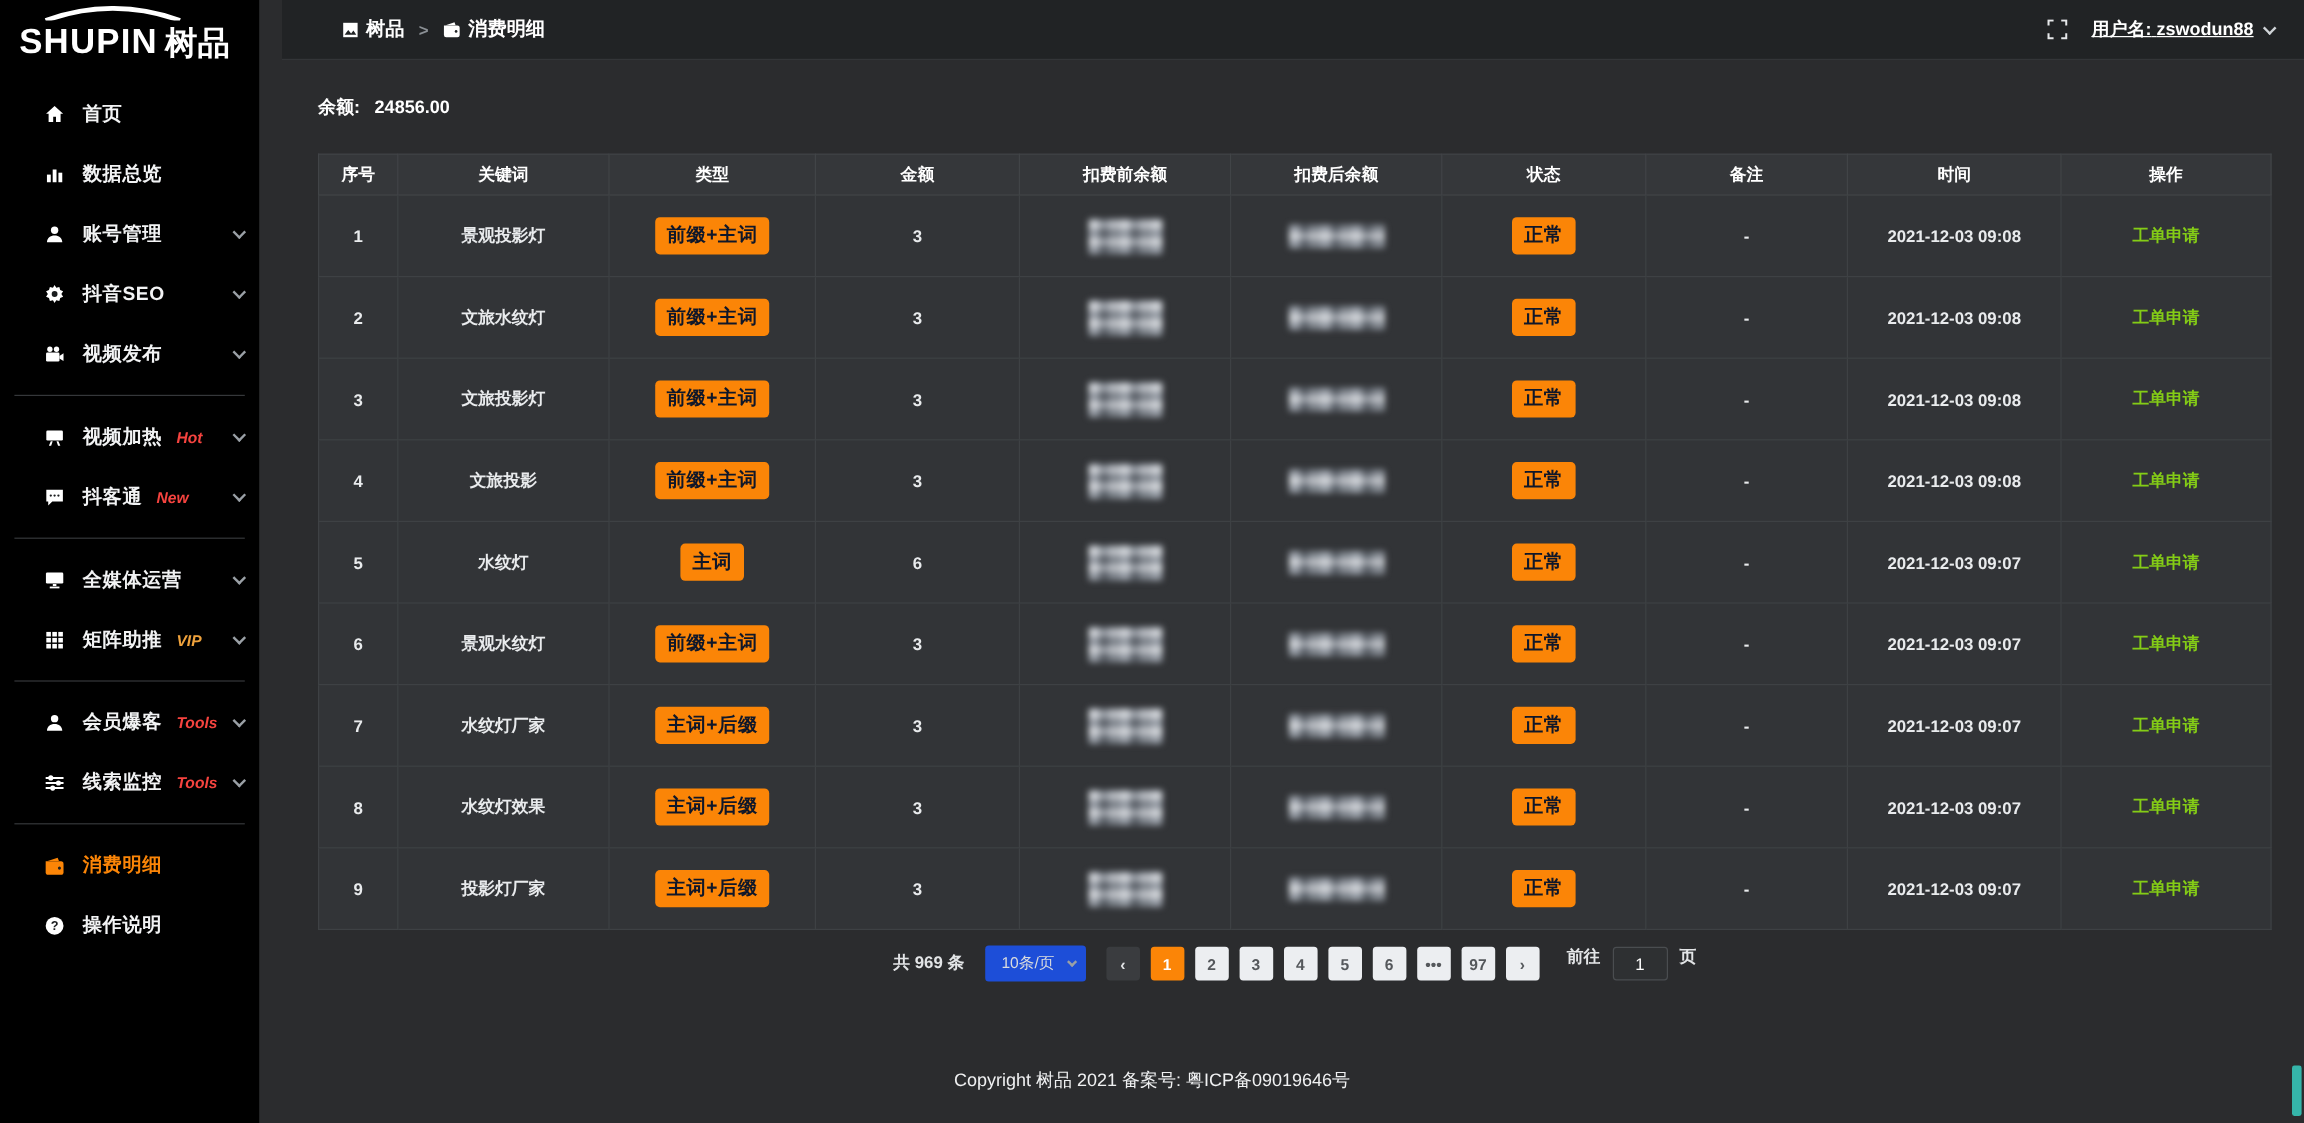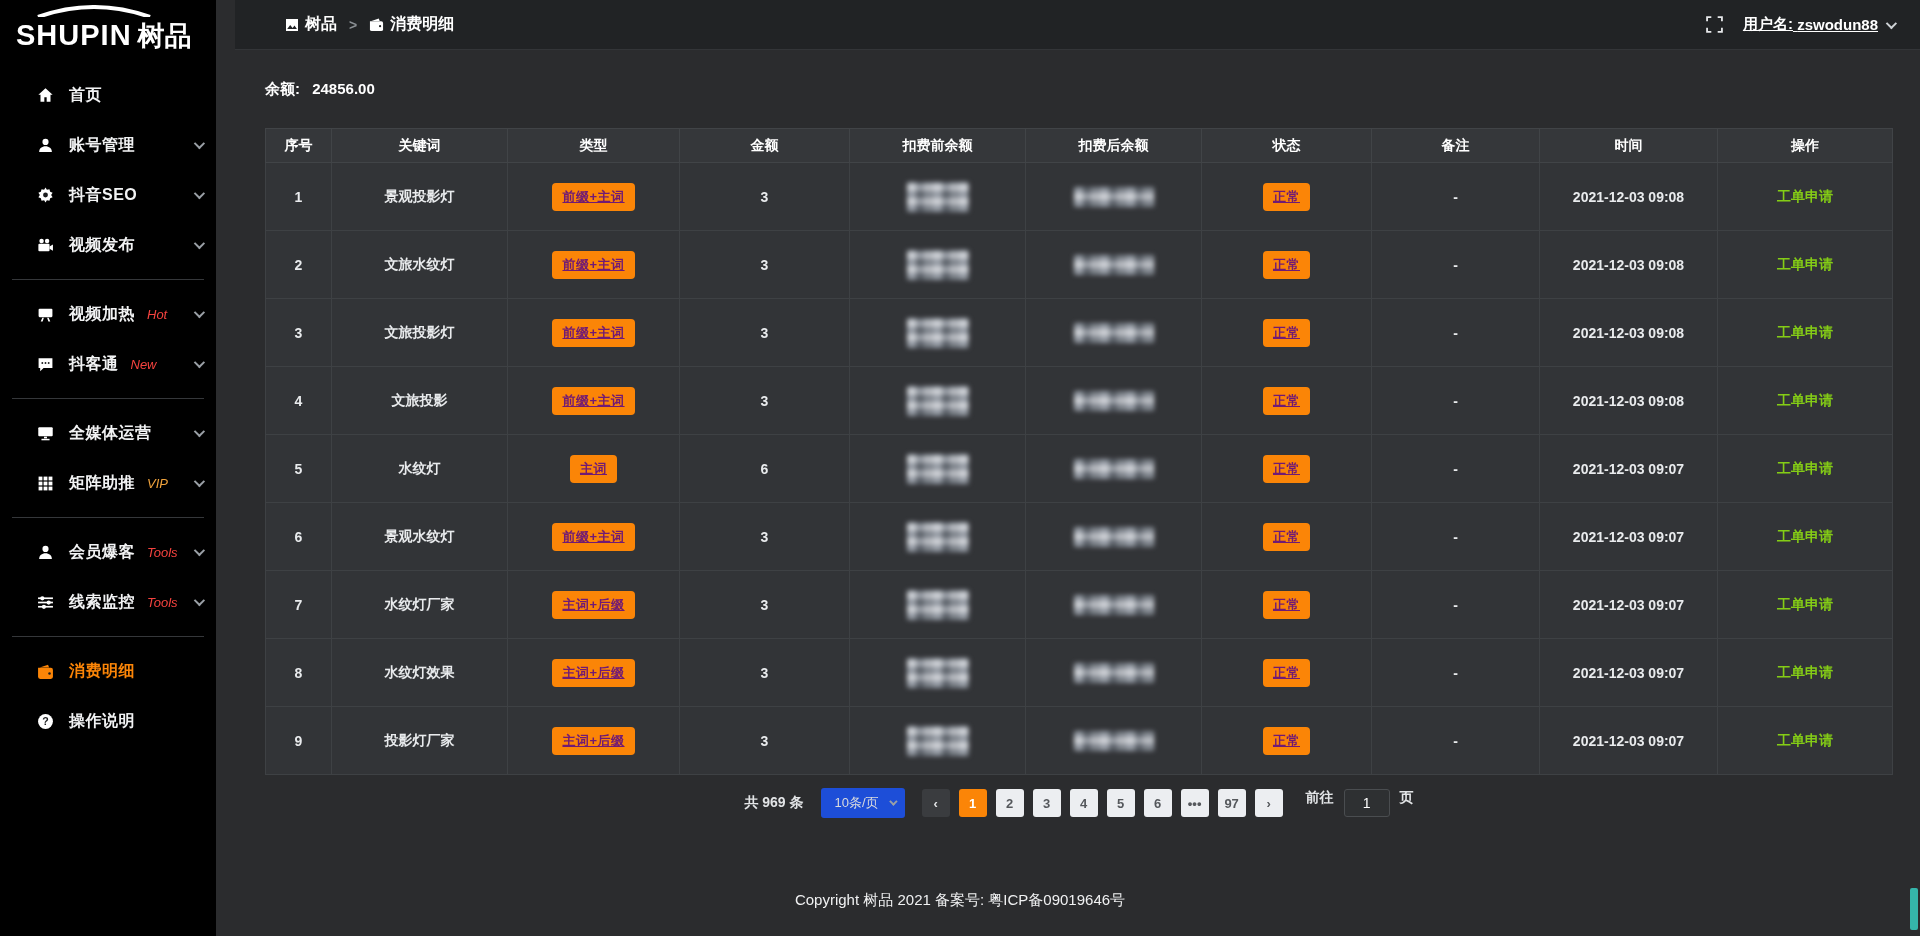--- a/index.html
+++ b/index.html
@@ -10,21 +10,21 @@
   .sidebar { position:absolute; left:0; top:0; width:216px; height:936px; background:#000000; z-index:5; }
   .logo { position:relative; height:56px; display:flex; align-items:flex-end; padding:10px 0 6px 16px; }
   .logo-arc { position:absolute; top:5px; left:34px; }
   .logo-en { font-size:29px; font-weight:900; letter-spacing:1px; color:#fff; line-height:1; }
   .logo-cn { font-size:27px; font-weight:900; color:#fff; margin-left:6px; line-height:1; }
   .nav { padding-top:14px; }
   .nav-item { height:50px; display:flex; align-items:center; padding:0 14px 0 37px; cursor:pointer; }
   .nav-icon { width:18px; height:17px; margin-right:14px; display:flex; align-items:center; flex:none; }
   .nav-label { font-size:16px; font-weight:700; color:#f2f3f4; letter-spacing:.5px; }
   .nav-item.active .nav-label { color:#fb8507; }
-  .nav-badge { margin-left:12px; font-size:13px; font-weight:400; font-style:italic; color:#f5433f; }
+  .nav-badge { margin-left:12px; font-size:13px; font-weight:700; font-style:italic; color:#f5433f; }
   .nav-badge.vip { color:#efa23c; }
   .chev { width:8px; height:8px; border-right:2px solid #9aa0a6; border-bottom:2px solid #9aa0a6; transform:rotate(45deg) translateY(-2px); margin-left:auto; flex:none; }
   .nav-divider { height:1px; background:#35373a; margin:9px 12px; }
 
   
   .topbar { position:absolute; left:235px; right:0; top:0; height:50px; background:#212325; border-bottom:1px solid #333538; display:flex; align-items:center; z-index:4; }
   .breadcrumb { display:flex; align-items:center; margin-left:50px; font-size:16px; font-weight:700; }
   .crumb { display:flex; align-items:center; gap:6px; cursor:pointer; }
   .crumb-sep { color:#8b9095; margin:0 12px; font-size:14px; font-weight:700; }
   .topbar-right { margin-left:auto; display:flex; align-items:center; margin-right:26px; gap:20px;text-decoration:underline; }
@@ -33,21 +33,21 @@
   .user-box .chev { margin-left:8px; border-color:#cfd3d7; }
 
   
   .main { position:absolute; left:235px; top:50px; right:0; padding:30px 27px 0 30px; }
   .balance { font-size:15px; font-weight:700; height:22px; }
   .balance-value { margin-left:8px; }
 
   table.grid { width:100%; border-collapse:collapse; table-layout:fixed; margin-top:26px; background:#323437; }
   table.grid th { height:34px; background:#35373a; border:1px solid #414447; font-size:14px; font-weight:700; color:#fff; }
   table.grid td { height:68px; border:1px solid #3e4144; text-align:center; font-size:14px; color:#e9ebed; font-weight:600; }
-  .badge { display:inline-block; background:#fb8507; color:#701a75; font-size:13px; font-weight:700; padding:5px 10px; border-radius:4px; letter-spacing:.5px;text-decoration:underline; }
+  .badge { display:inline-block; background:#fb8507; color:#0f172a; font-size:16px; font-weight:700; padding:5px 10px; border-radius:4px; letter-spacing:.5px; }
   .action-link { color:#84cc16; font-size:14px; font-weight:700; cursor:pointer; text-decoration:none; }
   .blur { margin:0 auto; border-radius:2px; filter:blur(2.6px);
           background:
             repeating-linear-gradient(90deg, rgba(196,199,204,.95) 0 9px, rgba(118,122,128,.95) 9px 17px, rgba(165,168,173,.95) 17px 26px),
             repeating-linear-gradient(0deg, rgba(84,88,93,.65) 0 7px, rgba(178,181,186,.65) 7px 14px);
           background-blend-mode:overlay; }
   .blur-a { width:62px; height:30px; }
   .blur-b { width:80px; height:20px; }
   .cell-time { font-size:15px; }
 
@@ -78,20 +78,30 @@
     <span class="logo-cn">树品</span>
   </div>
   <nav class="nav">
     <div class="nav-item">
       <span class="nav-icon">
           <svg width="17" height="17" viewBox="0 0 16 16">
             <path d="M8 1.2L1.3 7.4h2v6.4h3.6V9.6h2.2v4.2h3.6V7.4h2z" fill="#fff"></path>
           </svg>
         </span>
       <span class="nav-label">首页</span>
+    </div>
+    <div class="nav-item">
+      <span class="nav-icon">
+          <svg width="17" height="17" viewBox="0 0 16 16">
+            <rect x="2" y="8" width="3" height="6" fill="#fff"></rect>
+            <rect x="6.5" y="4" width="3" height="10" fill="#fff"></rect>
+            <rect x="11" y="6.5" width="3" height="7.5" fill="#fff"></rect>
+          </svg>
+        </span>
+      <span class="nav-label">数据总览</span>
     </div>
     <div class="nav-item">
       <span class="nav-icon">
           <svg width="17" height="17" viewBox="0 0 16 16">
             <circle cx="8" cy="4.6" r="2.9" fill="#fff"></circle>
             <path d="M2 14c0-3.2 2.7-5.3 6-5.3s6 2.1 6 5.3z" fill="#fff"></path>
           </svg>
         </span>
       <span class="nav-label">账号管理</span>
       <span class="chev"></span>

